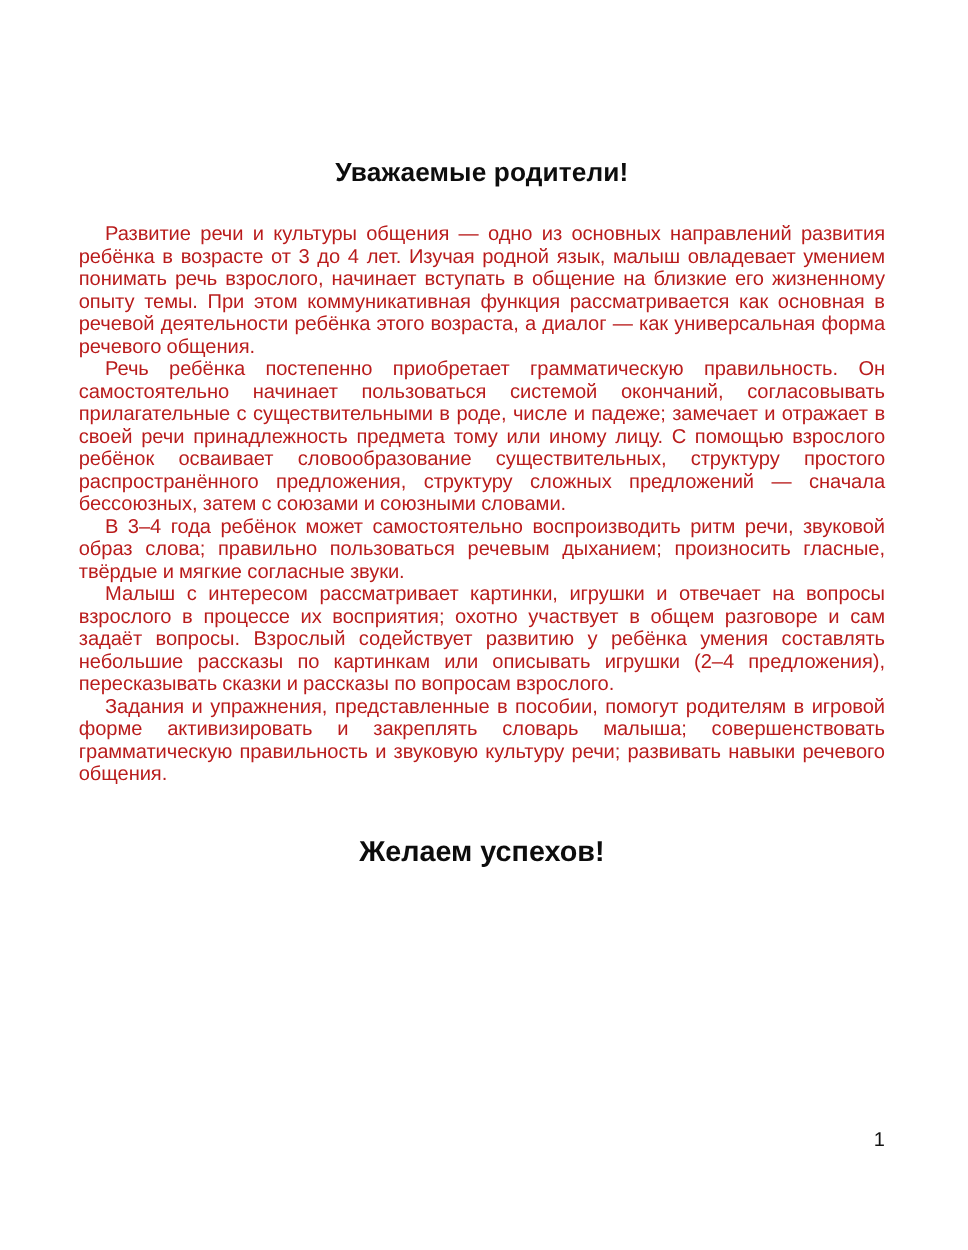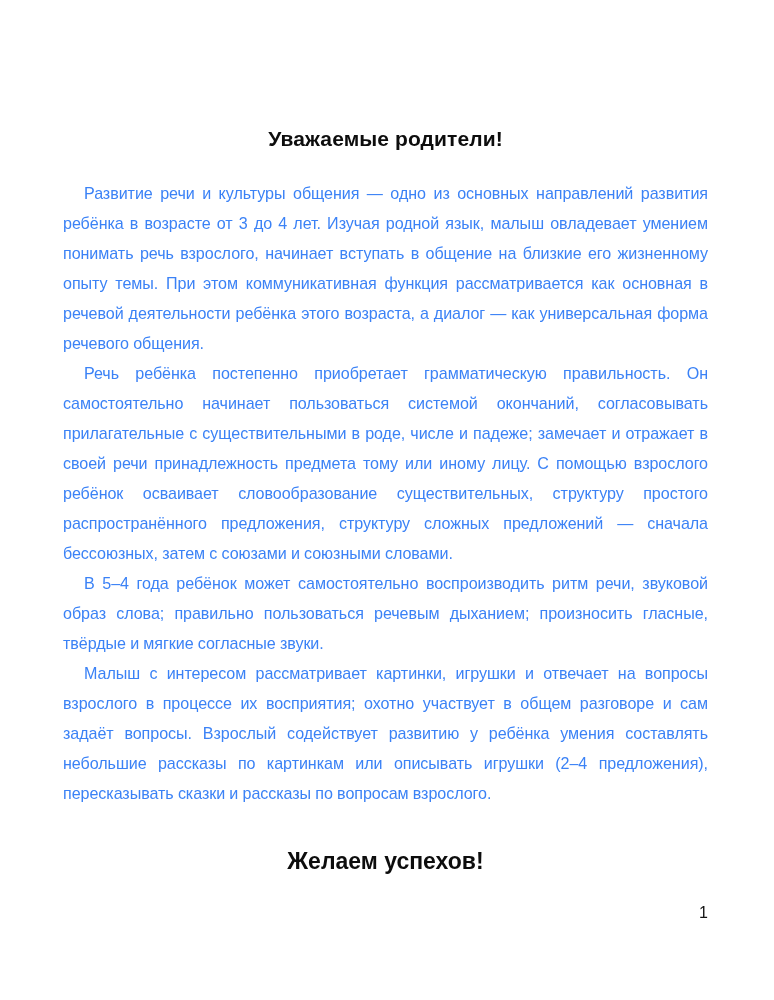--- a/index.html
+++ b/index.html
@@ -39,26 +39,26 @@
     font-weight: bold;
     text-align: center;
     letter-spacing: 0.1px;
     line-height: 26px;
     margin: 0 0 26px 0;
     color: #0d0d0d;
   }
 
   .body-text {
     font-size: 16.1px;
-    line-height: 30px;
+    line-height: 18px;
     text-align: justify;
     text-justify: inter-word;
     letter-spacing: -0.06px;
     word-spacing: -0.2px;
-    color: #3b82f6;
+    color: #b91c1c;
     hyphens: manual;
   }
 
   .body-text p {
     margin: 0;
     text-indent: 21px;
   }
 
   .body-text p:last-child {
     margin-bottom: 0;
@@ -89,22 +89,23 @@
 
 <div class="page">
 
   <div class="content">
 
     <h1 class="doc-title">Уважаемые родители!</h1>
 
     <div class="body-text">
       <p>Развитие речи и культуры общения — одно из основных направлений развития ребёнка в возрасте от 3 до 4 лет. Изучая родной язык, малыш овладевает умением понимать речь взрослого, начинает вступать в общение на близкие его жизненному опыту темы. При этом коммуникативная функция рассматривается как основная в речевой деятельности ребёнка этого возраста, а диалог — как универсальная форма речевого общения.</p>
       <p>Речь ребёнка постепенно приобретает грамматическую правильность. Он самостоятельно начинает пользоваться системой окончаний, согласовывать прилагательные с существительными в роде, числе и падеже; замечает и отражает в своей речи принадлежность предмета тому или иному лицу. С помощью взрослого ребёнок осваивает словообразование существительных, структуру простого распространённого предложения, структуру сложных предложений — сначала бессоюзных, затем с союзами и союзными словами.</p>
-      <p>В 5–4 года ребёнок может самостоятельно воспроизводить ритм речи, звуковой образ слова; правильно пользоваться речевым дыханием; произносить гласные, твёрдые и мягкие согласные звуки.</p>
+      <p>В 3–4 года ребёнок может самостоятельно воспроизводить ритм речи, звуковой образ слова; правильно пользоваться речевым дыханием; произносить гласные, твёрдые и мягкие согласные звуки.</p>
       <p>Малыш с интересом рассматривает картинки, игрушки и отвечает на вопросы взрослого в процессе их восприятия; охотно участвует в общем разговоре и сам задаёт вопросы. Взрослый содействует развитию у ребёнка умения составлять небольшие рассказы по картинкам или описывать игрушки (2–4 предложения), пересказывать сказки и рассказы по вопросам взрослого.</p>
+      <p>Задания и упражнения, представленные в пособии, помогут родителям в игровой форме активизировать и закреплять словарь малыша; совершенствовать грамматическую правильность и звуковую культуру речи; развивать навыки речевого общения.</p>
     </div>
 
     <div class="closing">Желаем успехов!</div>
 
   </div>
 
   <div class="page-number">1</div>
 
 </div>
 

